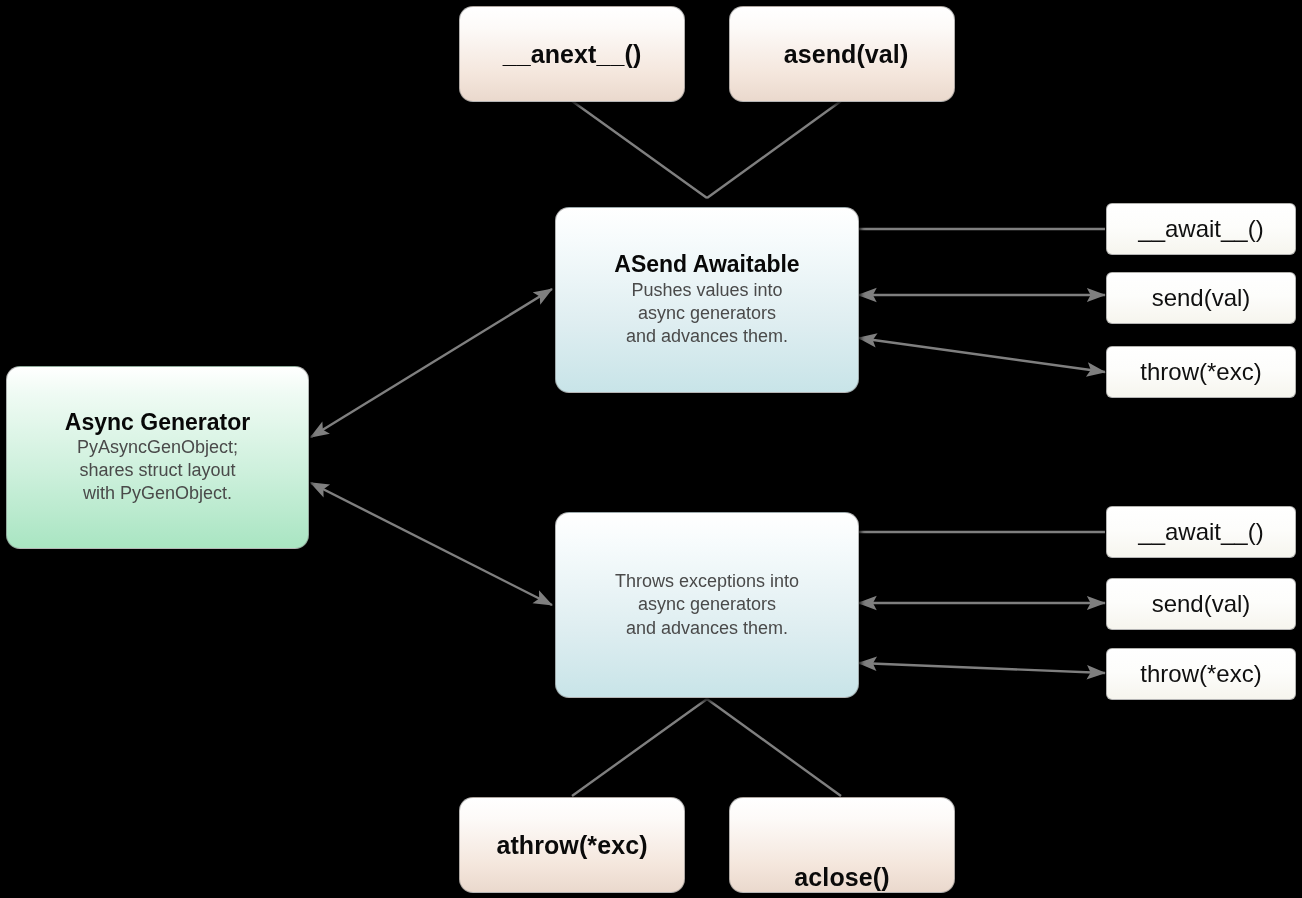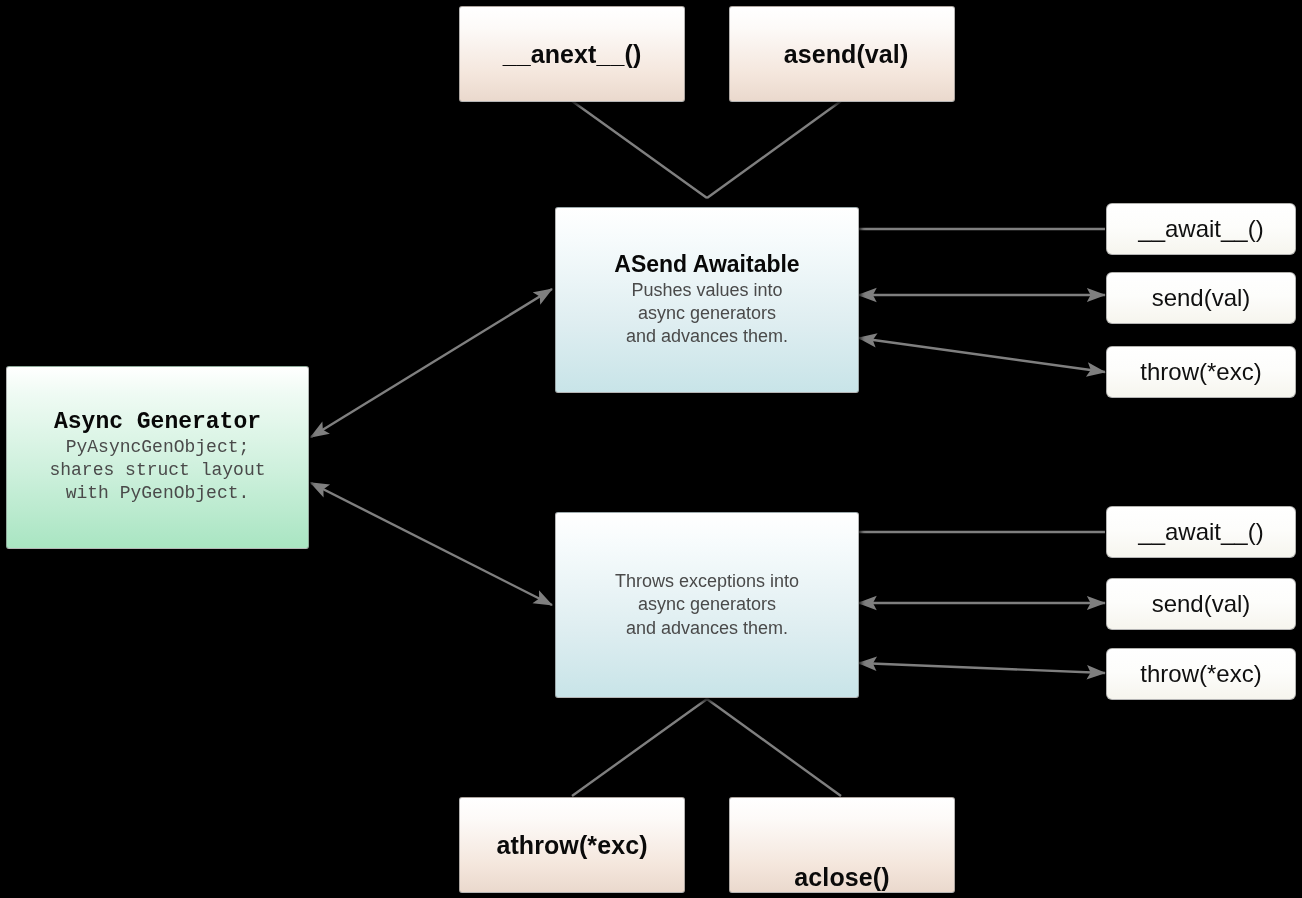--- a/index.html
+++ b/index.html
@@ -13,21 +13,21 @@
     height: 898px;
     background: #000000;
     overflow: hidden;
     font-family: "Liberation Sans", sans-serif;
   }
 
   
   .node {
     position: absolute;
     box-sizing: border-box;
-    border-radius: 3px;
+    border-radius: 14px;
     border: 1px solid rgba(120,120,120,0.55);
     box-shadow: 2px 3px 4px rgba(0,0,0,0.85);
     display: flex;
     flex-direction: column;
     align-items: center;
     justify-content: center;
     text-align: center;
     overflow: hidden;
   }
 
@@ -54,21 +54,20 @@
   }
 
   
   .node.cyan {
     background: linear-gradient(to bottom, #ffffff 0%, #f6fbfc 18%, #dfeef1 62%, #c8e4e8 100%);
   }
 
   
   .node.green {
     background: linear-gradient(to bottom, #ffffff 0%, #f0fbf4 14%, #cdf0dc 58%, #a9e5c2 100%);
-    font-family: Liberation Mono, monospace;
   }
 
   .node.cyan .title,
   .node.green .title {
     font-size: 23px;
     font-weight: bold;
     color: #080808;
     line-height: 1.12;
     margin-bottom: 1px;
   }

